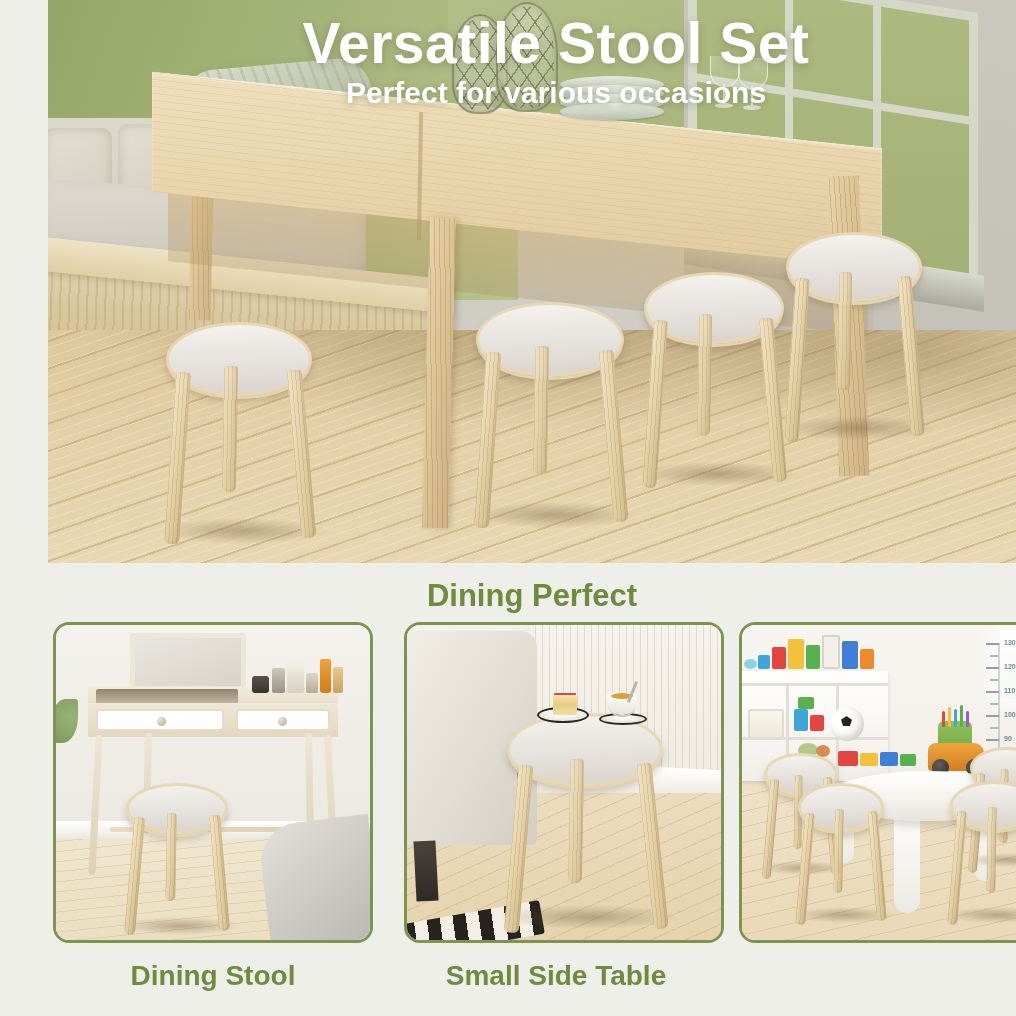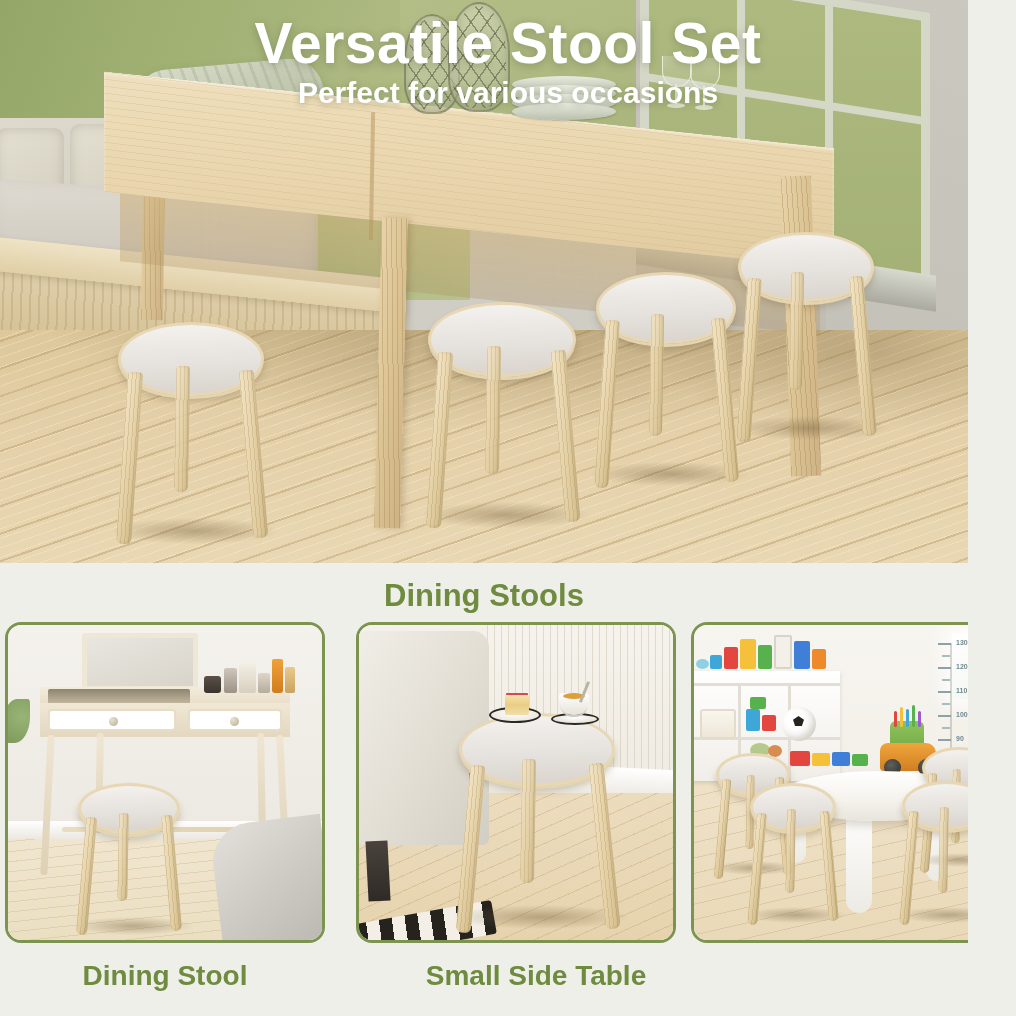--- a/index.html
+++ b/index.html
@@ -13,20 +13,21 @@
     overflow: hidden;
     font-family: "Liberation Sans", sans-serif;
     background: #eeefe8;
   }
   .page {
     position: relative;
     width: 968px;
     height: 1016px;
     background: #eeefe8;
     overflow: hidden;
+    margin-left: 48px;
   }
 
   
   .hero {
     position: absolute;
     left: 0; top: 0;
     width: 1016px;
     height: 563px;
     overflow: hidden;
     background: #cfcdc4;
@@ -363,21 +364,21 @@
   .card-caption {
     position: absolute;
     top: 960px;
     width: 320px;
     text-align: center;
     color: #6f8b3f;
     font-size: 28px;
     font-weight: bold;
   }
   .cap-1 { left: 5px; }
-  .cap-2 { left: 376px; }
+  .cap-2 { left: 348px; }
   .cap-3 { left: 691px; }
 
   
   .c1-wall { position:absolute; inset:0; background: linear-gradient(180deg,#f4f2ed 0%, #ece8e1 72%, #e6e1d8 100%); }
   .c1-baseboard { position:absolute; left:0; right:0; top:196px; height:22px; background: linear-gradient(180deg,#ffffff,#e7e3da); }
   .c1-floor { position:absolute; left:0; right:0; top:214px; bottom:0;
     background: linear-gradient(180deg,#f0e6cf 0%, #ebdfc2 100%); }
   .c1-floor-g { position:absolute; inset:0;
     background: repeating-linear-gradient(-6deg, rgba(190,165,115,.28) 0 1px, rgba(190,165,115,0) 1px 10px); }
   .c1-mirror {
@@ -727,21 +728,21 @@
         <div class="leg" style="left:52px;  top:40px;  width:13px; height:118px; transform:rotate(1deg); opacity:.88;">
             <div class="gg"></div>
           </div>
       </div>
     </div>
 
     <div class="hero-title">Versatile Stool Set</div>
     <div class="hero-subtitle">Perfect for various occasions</div>
   </div>
 
-  <div class="section-label">Dining Stools</div>
+  <div class="section-label">Dining Perfect</div>
 
   <div class="card card-1">
     <div class="card-scene">
       <div class="c1-wall"></div>
       <div class="c1-baseboard"></div>
       <div class="c1-floor">
           <div class="c1-floor-g"></div>
         </div>
       <div class="c1-plant"></div>
 

